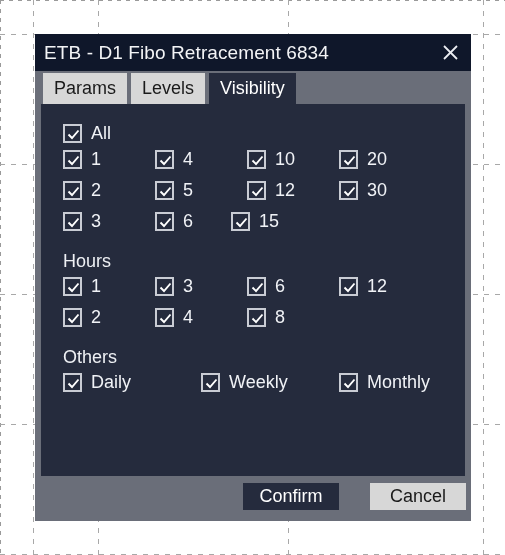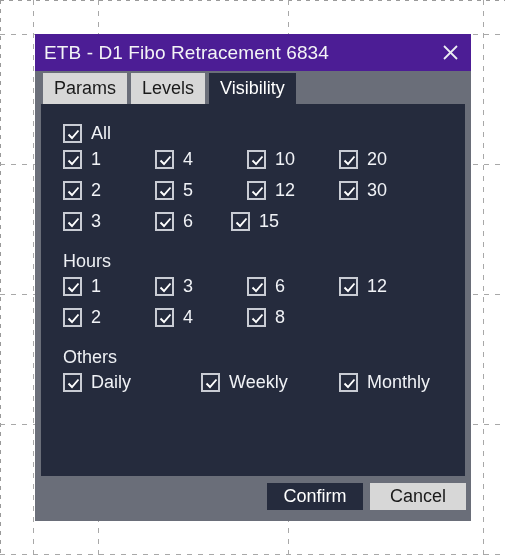--- a/index.html
+++ b/index.html
@@ -56,21 +56,21 @@
     z-index: 5;
   }
 
   
   #titlebar {
     height: 37px;
     flex: 0 0 37px;
     display: flex;
     align-items: center;
     padding: 0 6px 0 9px;
-    background: #4c1d95;
+    background: #0f172a;
   }
   #title-text {
     color: #f3f4f6;
     font-size: 19px;
     letter-spacing: 0.1px;
     white-space: nowrap;
     flex: 1 1 auto;
   }
   #close-btn {
     width: 30px; height: 30px;
@@ -190,21 +190,21 @@
     font-size: 18px;
     display: flex;
     align-items: center;
     justify-content: center;
     cursor: pointer;
     border: none;
     font-family: "Liberation Sans", sans-serif;
     white-space: nowrap;
   }
   .btn-primary { background: #252b3d; color: #ffffff; }
-  .btn-secondary { background: #d7d7d7; color: #1a1a1a; }
+  .btn-secondary { background: #d7d7d7; color: #1a1a1a; margin-left: 24px; }
 </style>
 </head>
 <body>
 
 <div id="grid-bg"></div>
 <div class="hline" style="top:34px"></div>
 <div class="hline" style="top:164px"></div>
 <div class="hline" style="top:294px"></div>
 <div class="hline" style="top:424px"></div>
 <div class="hline" style="top:554px"></div>

